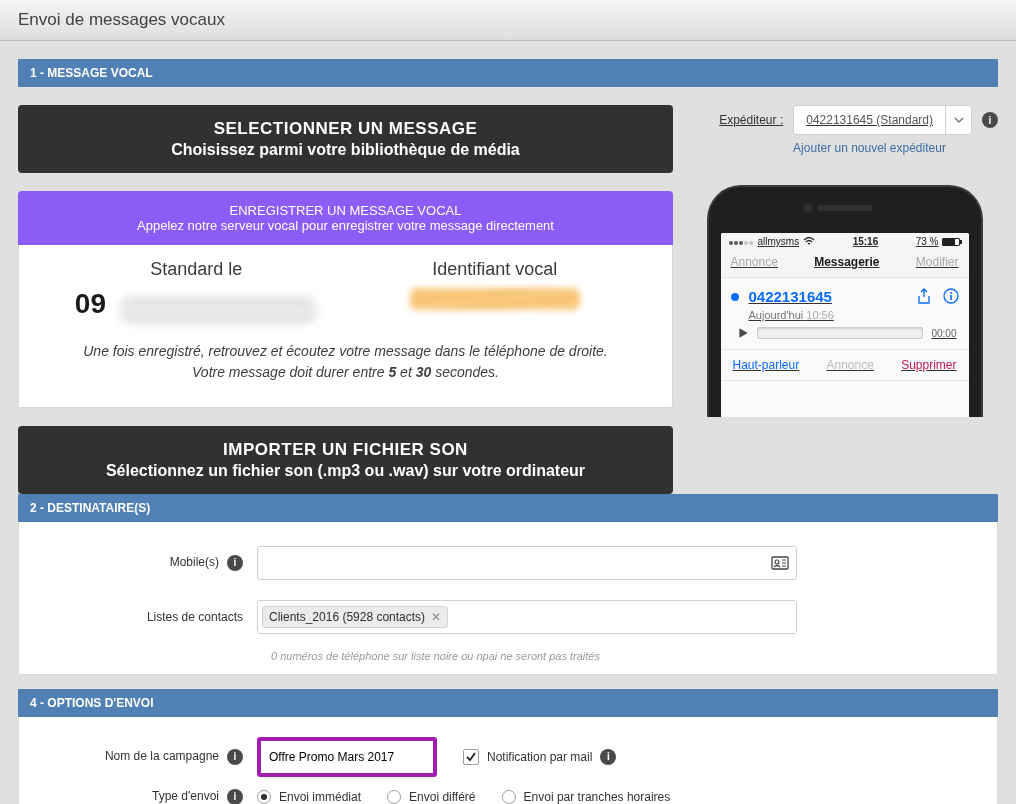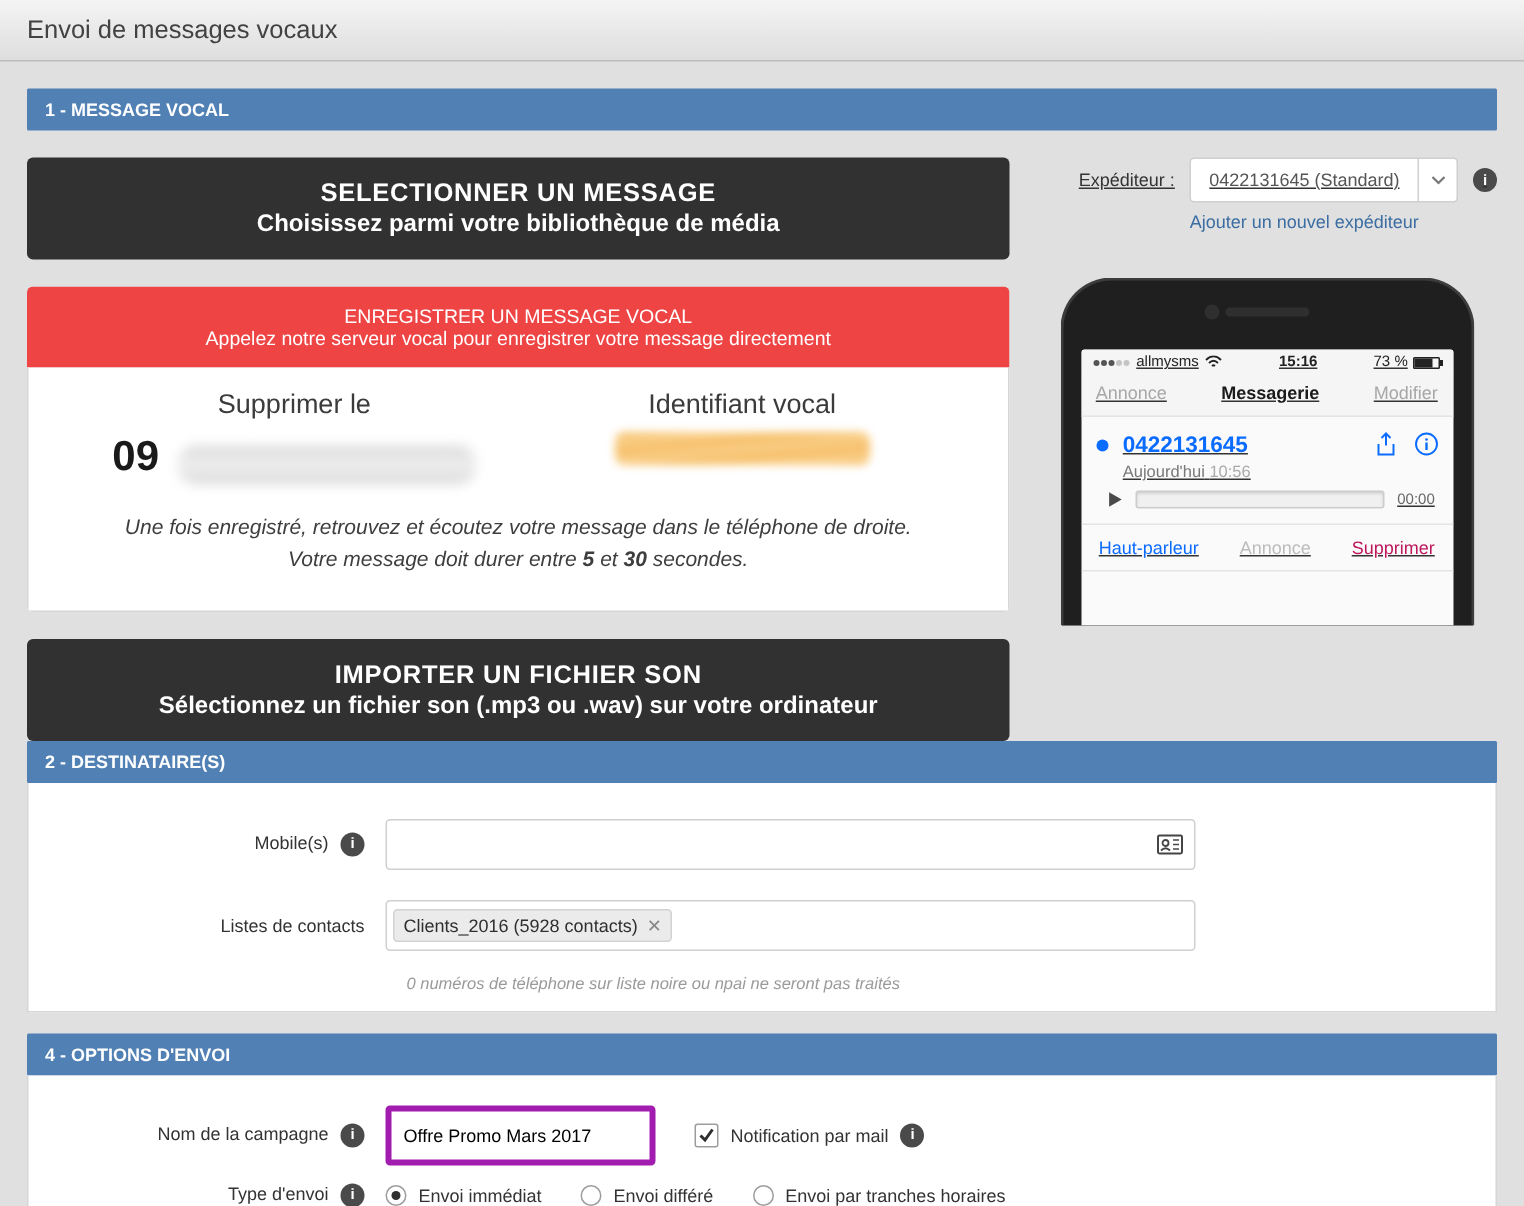--- a/index.html
+++ b/index.html
@@ -8,21 +8,21 @@
   .page-header h1 { font-size: 17px; font-weight: normal; color: #424242; }
   .container { padding: 18px; }
   .section-header { background: #5080b4; color: #fff; padding: 7px 12px; font-size: 12px; font-weight: bold; border-radius: 1px; }
   .row-wrap { display: flex; gap: 18px; margin-top: 18px; }
   .left-col { flex: 0 0 655px; display: flex; flex-direction: column; gap: 18px; }
   .right-col { flex: 1; min-width: 0; }
   .dark-box { background: #313131; color: #fff; border-radius: 4px; text-align: center; padding: 14px 18px; }
   .dark-box .title { font-size: 17px; font-weight: bold; letter-spacing: 0.5px; }
   .dark-box .sub { font-size: 16px; font-weight: bold; margin-top: 2px; }
   .record-box { border-radius: 4px; overflow: hidden; }
-  .record-top { background: #ef4444; color: #fff; text-align: center; padding: 12px 18px; }
+  .record-top { background: #8b5cf6; color: #fff; text-align: center; padding: 12px 18px; }
   .record-body { background: #fff; border: 1px solid #d6d6d6; border-top: none; padding: 14px 28px 24px; }
   .rec-cols { display: flex; justify-content: space-around; align-items: flex-start; margin-bottom: 18px; }
   .rec-col { text-align: center; flex: 1; }
   .rec-col h3 { font-size: 18px; font-weight: normal; color: #3b3b3b; margin-bottom: 8px; }
   .rec-big { font-size: 28px; font-weight: bold; color: #1a1a1a; }
   .blur-pill { display: inline-block; width: 200px; height: 26px; background: linear-gradient(#d8d8d8,#f0f0f0,#d8d8d8); border-radius: 13px; filter: blur(4px); vertical-align: middle; margin-left: 8px; }
   .orange-smear { display:inline-block; width: 170px; height: 22px; background: repeating-linear-gradient(-5deg,#f4b24b,#f9c978 6px,#f4b24b 12px); filter: blur(3px); border-radius: 6px; opacity: 0.85; }
   .info-line { text-align: center; font-style: italic; color: #3e3e3e; font-size: 14px; line-height: 1.5; }
   .info-line b { font-style: italic; }
   .expeditor-row { display: flex; align-items: center; gap: 10px; font-size: 12px; color: #333; margin-bottom: 6px; justify-content: flex-end; text-decoration: underline; }
@@ -97,21 +97,21 @@
       </div>
 
       <div class="record-box">
         <div class="record-top">
           <div class="title">ENREGISTRER UN MESSAGE VOCAL</div>
           <div class="sub">Appelez notre serveur vocal pour enregistrer votre message directement</div>
         </div>
         <div class="record-body">
           <div class="rec-cols">
             <div class="rec-col">
-              <h3>Supprimer le</h3>
+              <h3>Standard le</h3>
               <div>
                 <span class="rec-big">09</span>
                 <span class="blur-pill"></span>
               </div>
             </div>
             <div class="rec-col">
               <h3>Identifiant vocal</h3>
               <div style="margin-top:6px;">
                 <span class="orange-smear"></span>
               </div>

